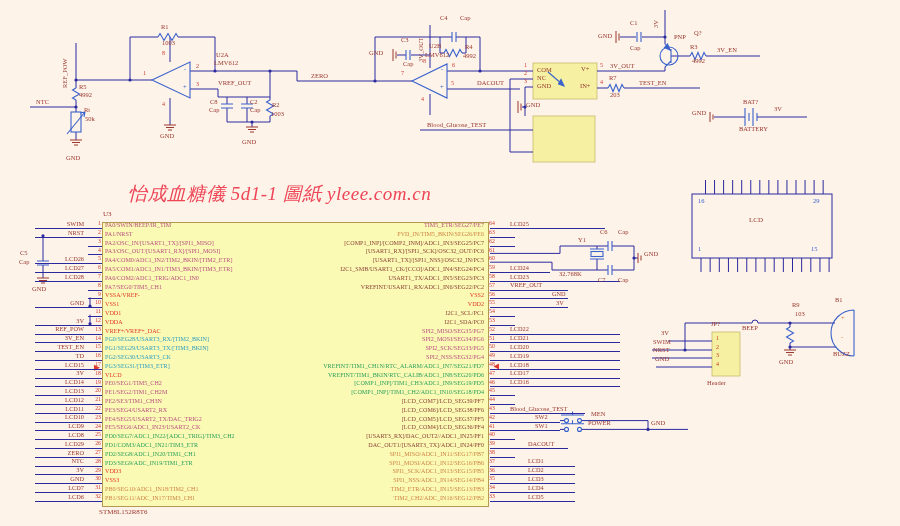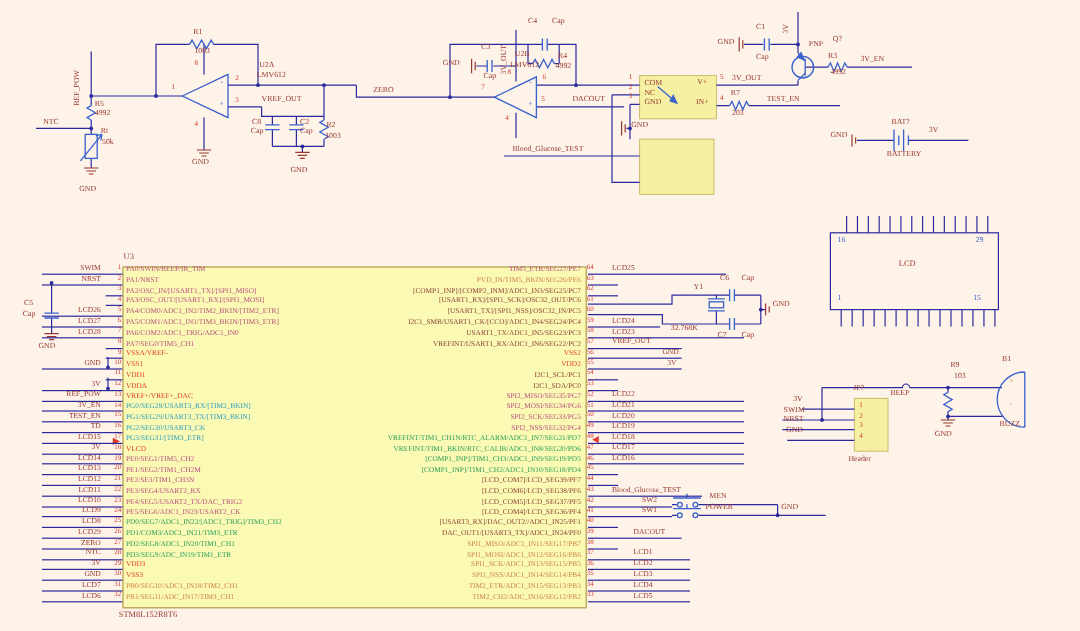--- a/index.html
+++ b/index.html
@@ -23,20 +23,21 @@
   .pnum{bottom:2px;font-size:5.8px;color:#cf3b30}
   .pname{bottom:1px;font-size:6.1px}
   .c-ro{color:#bb4f82}.c-rd{color:#e23a28}.c-cy{color:#2f9fc0}
   .c-gr{color:#2da05c}.c-or{color:#cf8448}.c-ma{color:#8e4338}
 </style>
 </head>
 <body>
 
 <div id="canvas">
 
+  <div id="title">怡成血糖儀 5d1-1 圖紙 yleee.com.cn</div>
 
   <div id="mcu-box"></div>
 
   <svg id="schem-svg" width="900" height="526" viewBox="0 0 900 526">
 
     <g>
       <rect x="533" y="63" width="64" height="36" fill="#f5f0a2" stroke="#c9b96a" stroke-width="0.8"></rect>
       <rect x="533" y="116" width="62" height="46" fill="#f5f0a2" stroke="#c9b96a" stroke-width="0.8"></rect>
       <rect x="712" y="332" width="28" height="44" fill="#f5f0a2" stroke="#c9b96a" stroke-width="0.8"></rect>
       <rect x="692" y="194" width="140" height="64" fill="none" stroke="#2a2a9e" stroke-width="1"></rect>

